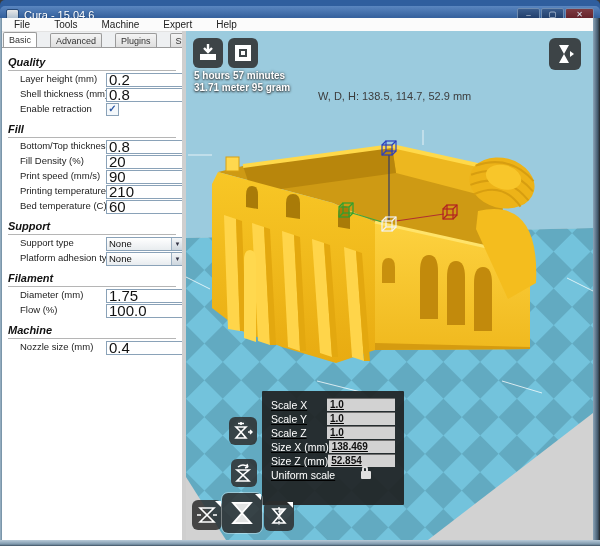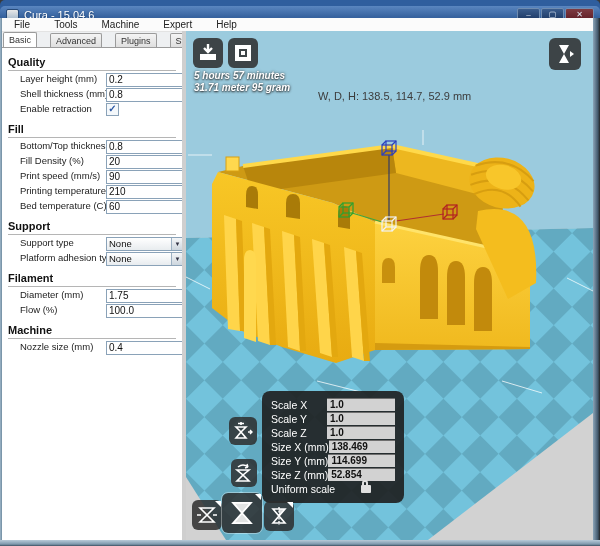--- a/index.html
+++ b/index.html
@@ -19,47 +19,47 @@
     display:flex;align-items:center;font-size:10px;color:#222;}
   .menu-item{padding:0 12px;}
   
   .tabbar{position:absolute;left:2px;top:32px;width:184px;height:15px;background:#eef0f2;display:flex;align-items:flex-end;gap:12px;}
   .tab{font-size:9px;color:#333;background:linear-gradient(#f4f4f4,#dfdfdf);border:1px solid #9b9b9b;border-bottom:none;
     border-radius:2px 2px 0 0;padding:2px 5px 1px 5px;margin-left:1px;white-space:nowrap;}
   .tab.active{background:#fff;position:relative;z-index:2;padding-bottom:2px;}
   
   .panel{position:absolute;left:2px;top:47px;width:180px;height:493px;background:#fff;border-top:1px solid #9b9b9b;
     padding:3px 0 0 6px;box-sizing:border-box;}
-  .sec-title{font-size:11px;font-weight:bold;color:#111;margin:5px 0 2px 0;border-bottom:1px solid #b5b5b5;width:168px;padding-bottom:2px;}
+  .sec-title{font-size:11px;font-weight:bold;color:#111;margin:5px 0 2px 0;border-bottom:1px solid #b5b5b5;width:168px;padding-bottom:2px;font-style:italic;}
   .row{position:relative;height:15px;display:flex;align-items:flex-start;width:174px;margin-left:12px;}
   .row .lbl{font-size:9.5px;color:#222;width:86px;white-space:nowrap;overflow:hidden;}
   .tbox{position:absolute;left:86px;width:72px;height:12px;border:1px solid #8aa2b8;background:#fff;
-    font-size:10px;color:#111;padding:0 2px;line-height:12px;}
+    font-size:15px;color:#111;padding:0 2px;line-height:12px;}
   .sbox{position:absolute;left:86px;width:72px;height:12px;border:1px solid #8aa2b8;background:linear-gradient(#fff,#e8ecef);
     font-size:9.5px;color:#111;padding:0 2px;line-height:12px;}
   .sbox .arrow{position:absolute;right:0;top:0;width:11px;height:12px;background:linear-gradient(#f4f6f8,#cdd6de);
     border-left:1px solid #9cb0c2;font-size:6px;color:#334;text-align:center;line-height:12px;}
   .morebtn{position:absolute;left:163px;width:13px;height:12px;border:1px solid #9b9b9b;background:linear-gradient(#fdfdfd,#dcdcdc);
     border-radius:2px;font-size:8px;line-height:9px;text-align:center;color:#333;}
   .chk{position:absolute;left:86px;width:11px;height:11px;border:1px solid #8aa2b8;background:#f4f8fb;
     font-size:10px;line-height:10px;color:#2a57a5;text-align:center;font-weight:bold;}
   
   .divider{position:absolute;left:182px;top:31px;width:4px;height:509px;background:#cfcfcf;}
   
   .viewport{position:absolute;left:186px;top:31px;width:407px;height:509px;overflow:hidden;}
   .viewport svg.scene{position:absolute;left:0;top:0;}
   .tool-btn{position:absolute;background:rgba(45,45,45,.85);border-radius:6px;display:flex;align-items:center;justify-content:center;}
   .tool-btn svg{display:block;}
   .corner-tri::after{content:"";position:absolute;top:1px;right:1px;width:0;height:0;
     border-top:6px solid #fff;border-left:6px solid transparent;}
   .stats{position:absolute;left:8px;top:39px;color:#fff;font-size:10px;font-weight:bold;line-height:12px;
-    text-shadow:0 1px 2px rgba(40,40,40,.9),0 0 3px rgba(40,40,40,.7);font-style:italic;}
+    text-shadow:0 1px 2px rgba(40,40,40,.9),0 0 3px rgba(40,40,40,.7);}
   .wdh{position:absolute;left:132px;top:59px;font-size:11px;color:#3c3c3c;}
-  .scale-panel{position:absolute;left:76px;top:360px;width:142px;background:rgba(30,30,30,.9);border-radius:8px;
-    padding:7px 9px 7px 9px;box-sizing:border-box;}
+  .scale-panel{position:absolute;left:76px;top:360px;width:142px;background:rgba(30,30,30,.9);border-radius:1px;
+    padding:7px 9px 23px 9px;box-sizing:border-box;text-decoration:underline;}
   .sp-row{display:flex;align-items:center;height:13px;margin-bottom:1px;}
   .sp-row .sp-lbl{flex:1;color:#fff;font-size:10.5px;white-space:nowrap;}
   .sp-val{width:62px;background:#d2d2d2;border-top:1px solid #6e6e6e;color:#111;font-size:10px;font-weight:bold;
     padding:0 3px;line-height:12px;}
   .lock{position:relative;width:10px;height:8px;background:#e0e0e0;border-radius:1px;margin-right:24px;}
   .lock::before{content:"";position:absolute;left:1px;top:-5px;width:6px;height:5px;border:2px solid #e0e0e0;
     border-bottom:none;border-radius:4px 4px 0 0;box-sizing:border-box;}
   
   .edge-r{position:absolute;right:0;top:18px;width:7px;height:522px;background:linear-gradient(90deg,#8ba4b8,#42586c 70%,#222);}
   .edge-b{position:absolute;left:0;bottom:0;width:600px;height:6px;background:linear-gradient(#b9cbd9,#7e98ac 70%,#3c4f60);}
@@ -331,24 +331,20 @@
         </div>
       <div class="sp-row">
           <span class="sp-lbl">Scale Z</span>
         <span class="sp-val">1.0</span>
         </div>
       <div class="sp-row">
           <span class="sp-lbl">Size X (mm)</span>
         <span class="sp-val">138.469</span>
         </div>
       <div class="sp-row">
-          <span class="sp-lbl">Size Y (mm)</span>
-        <span class="sp-val">114.699</span>
-        </div>
-      <div class="sp-row">
           <span class="sp-lbl">Size Z (mm)</span>
         <span class="sp-val">52.854</span>
         </div>
       <div class="sp-row">
           <span class="sp-lbl">Uniform scale</span>
         <span class="lock"></span>
         </div>
     </div>
 
     <div class="tool-btn" style="left:43px;top:386px;width:28px;height:28px;">

